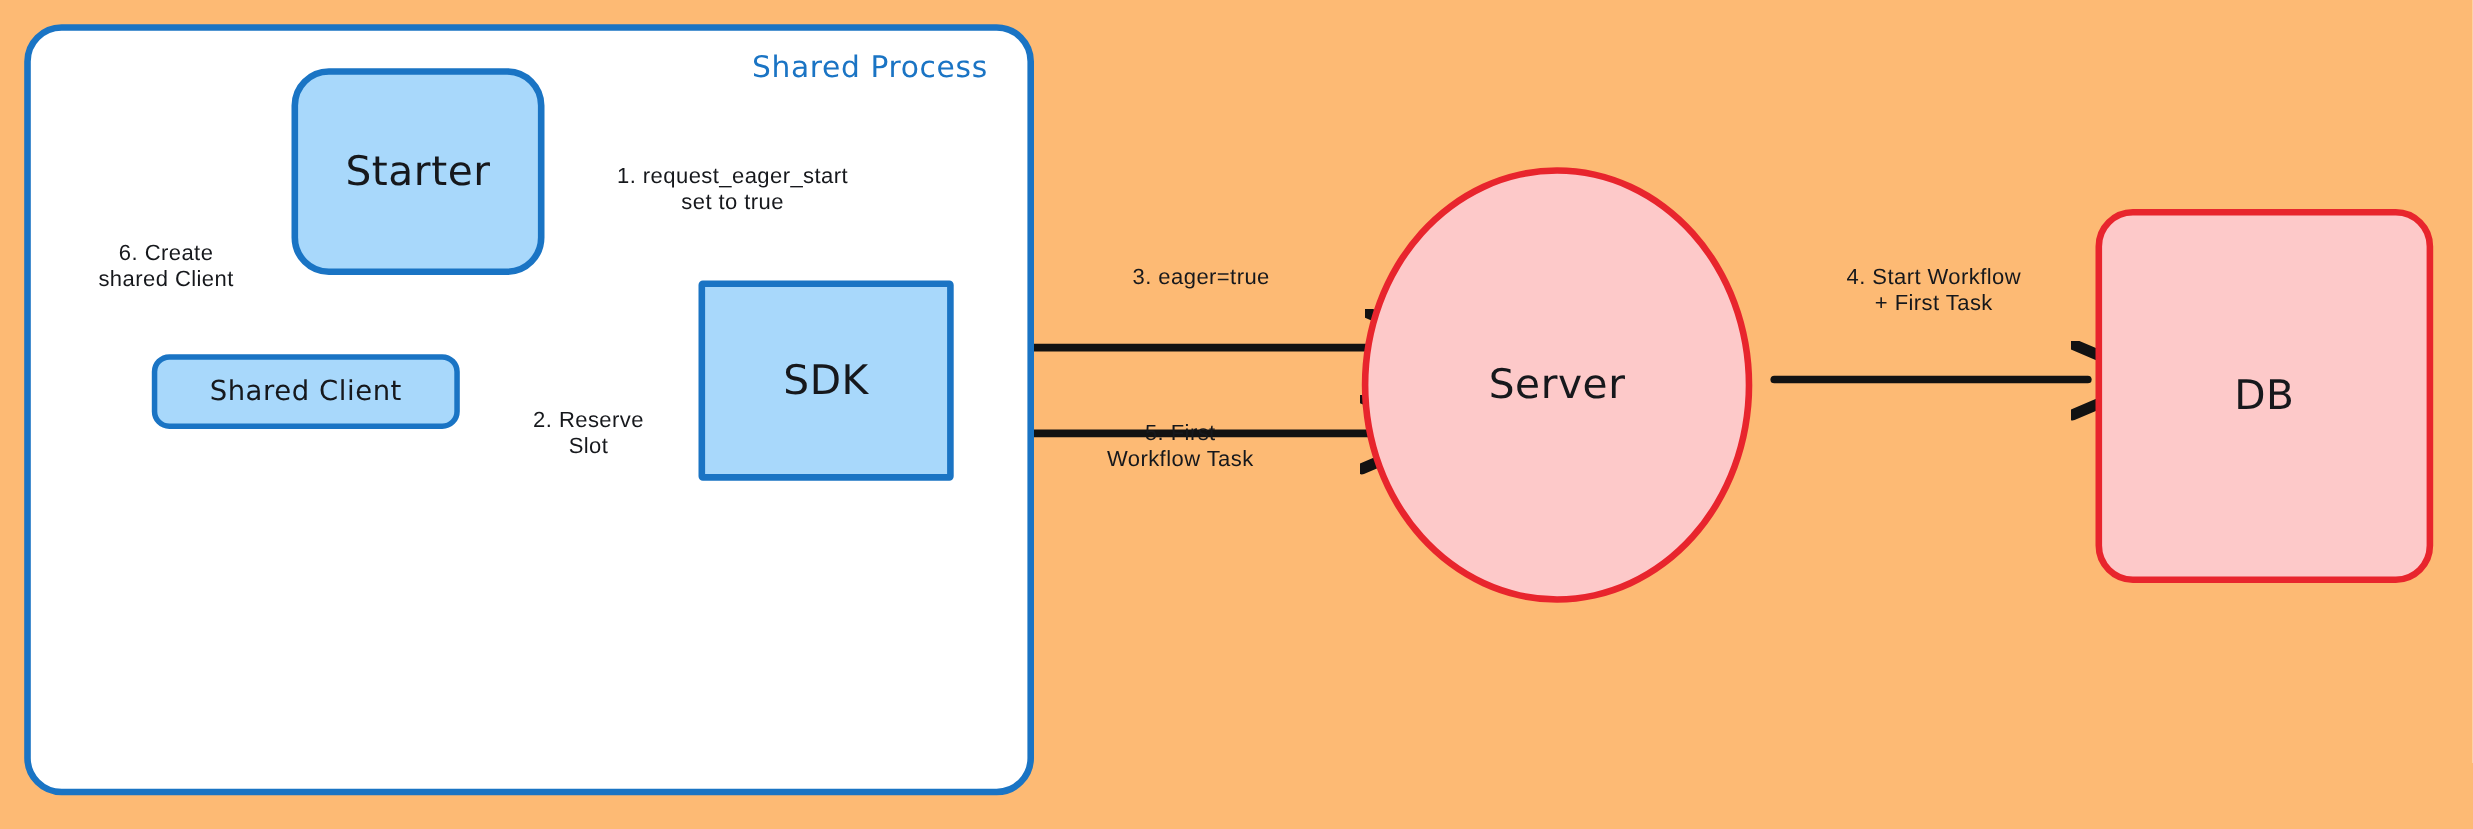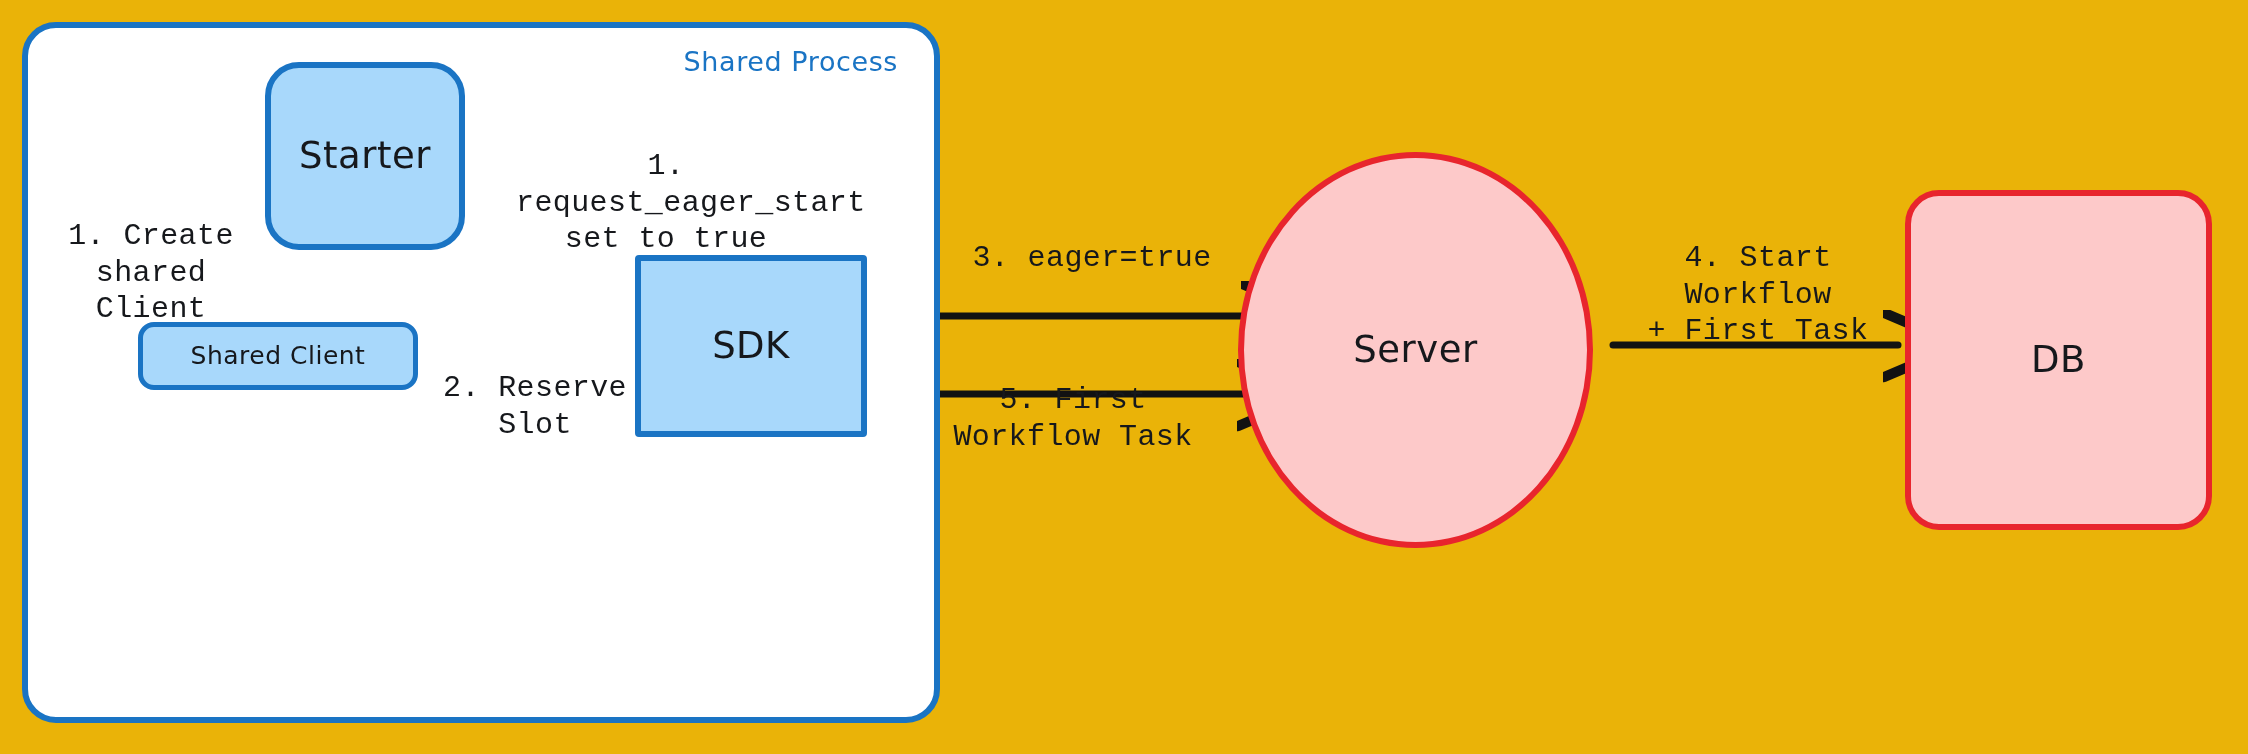--- a/index.html
+++ b/index.html
@@ -4,21 +4,21 @@
 <style>
   html,body{margin:0;padding:0;background:#ffffff;}
   body{
     font-family:"DejaVu Sans", sans-serif;
     -webkit-font-smoothing:antialiased;
   }
   #canvas{
     position:relative;
     width:2248px;
     height:754px;
-    background:#eab308;
+    background:#fdba74;
     overflow:hidden;
   }
   svg.layer{
     position:absolute;
     left:0; top:0;
     width:2248px;
     height:754px;
     pointer-events:none;
   }
   .node{
@@ -53,21 +53,21 @@
     letter-spacing:0.6px;
   }
 
   
   .blue-node{
     background:#a8d8fb;
     border:6px solid #1a74c4;
   }
   #node-starter{
     left:265px; top:62px;
-    width:200px; height:188px;
+    width:230px; height:188px;
     border-radius:34px;
   }
   #node-starter .node-label{ font-size:37px; }
 
   #node-shared-client{
     left:138px; top:322px;
     width:280px; height:68px;
     border-radius:16px;
     border-width:5px;
   }
@@ -102,23 +102,23 @@
     width:307px; height:340px;
     border-radius:34px;
     background:#fdc9c9;
     border:6px solid #e8252d;
   }
   #node-db .node-label{ font-size:37px; }
 
   
   .edge-label{
     position:absolute;
-    font-family:Liberation Mono, monospace;
+    font-family:Liberation Sans, sans-serif;
     color:#16181c;
-    font-size:30px;
+    font-size:20px;
     line-height:1.22;
     text-align:center;
     letter-spacing:0.4px;
     white-space:pre-line;
   }
   #label-create-shared-client{ left:36px;  top:218px; width:230px; }
   #label-request-eager{       left:516px; top:148px; width:300px; }
   #label-reserve-slot{        left:440px; top:370px; width:190px; }
   #label-dispatch-task{       left:612px; top:526px; width:300px; }
   #label-eager-true{          left:962px; top:240px; width:260px; }
@@ -188,21 +188,21 @@
   </div>
 
   <div class="node" id="node-db">
     <span class="node-label">DB</span>
   </div>
 
   <div class="node" id="node-server">
     <span class="node-label">Server</span>
   </div>
 
-  <div class="edge-label" id="label-create-shared-client">1. Create
+  <div class="edge-label" id="label-create-shared-client">6. Create
 shared Client</div>
 
   <div class="edge-label" id="label-request-eager">1. request_eager_start
 set to true</div>
 
   <div class="edge-label" id="label-reserve-slot">2. Reserve
 Slot</div>
 
   <div class="edge-label" id="label-eager-true">3. eager=true</div>
 

